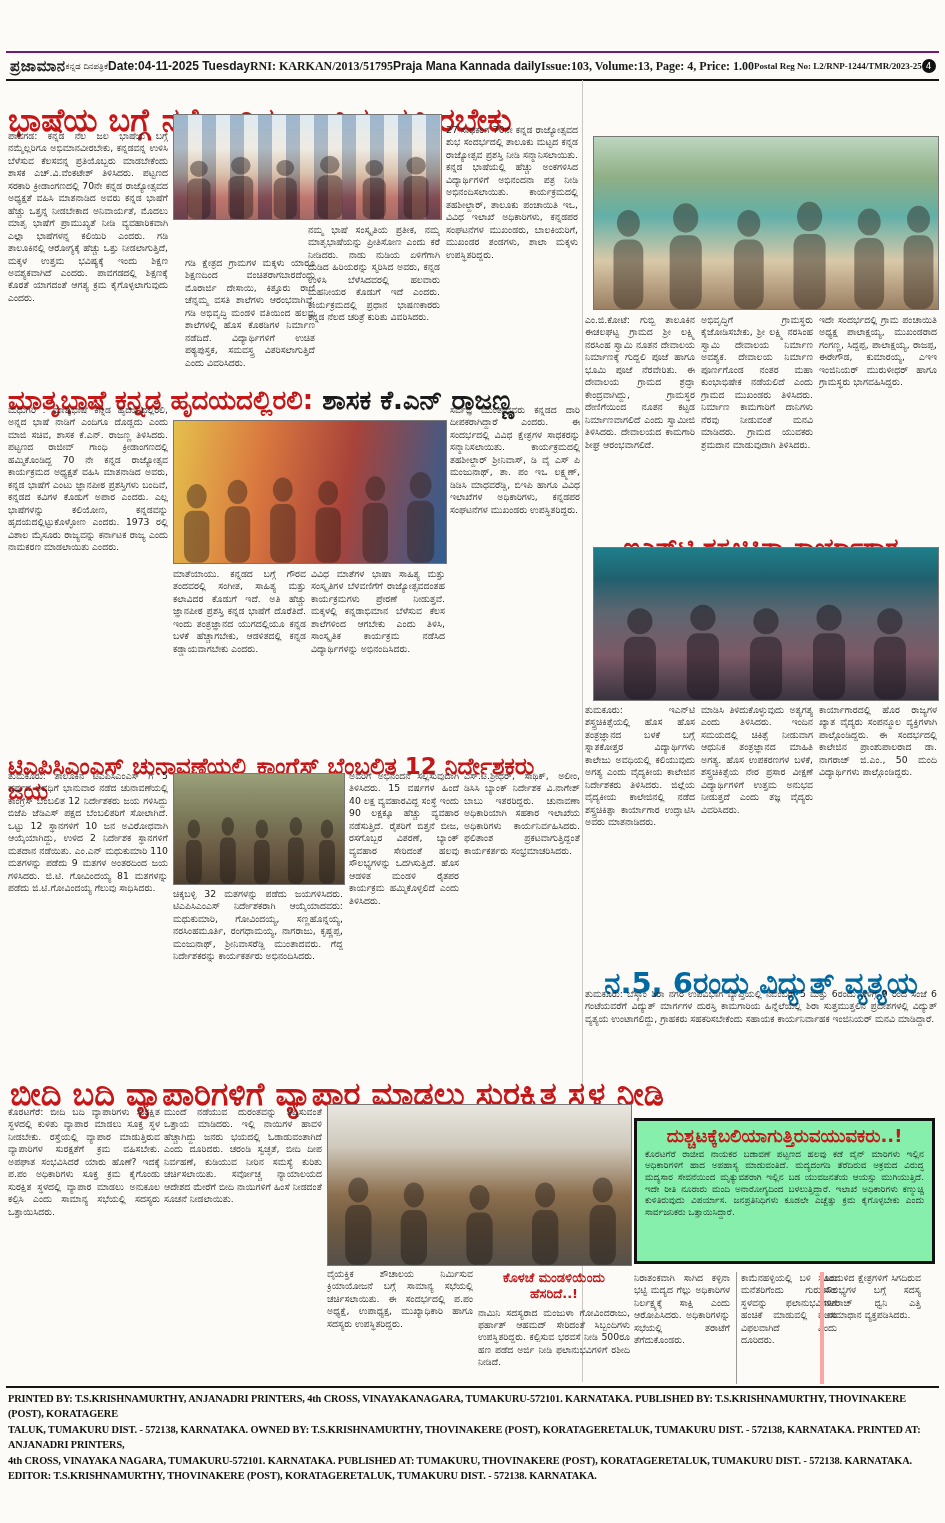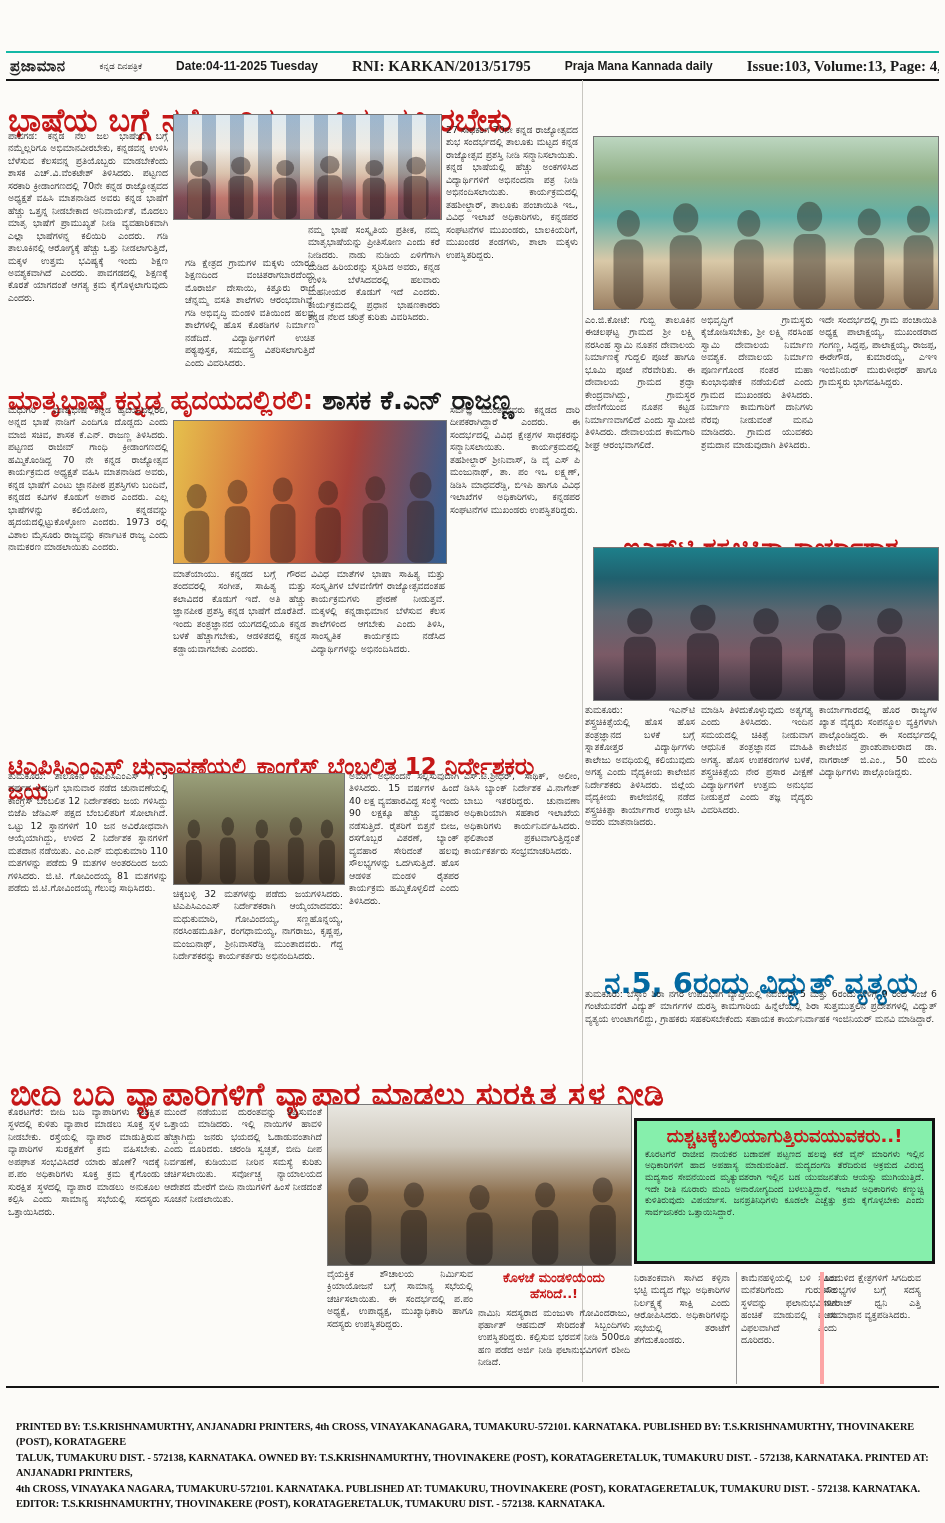--- a/index.html
+++ b/index.html
@@ -1,26 +1,26 @@
 <!DOCTYPE html>
 <html><head>
 <meta charset="utf-8">
 <style>
   html,body{margin:0;padding:0;background:#e9e9e6;}
   .page{position:relative;width:945px;height:1523px;background:#fcfbf8;overflow:hidden;
         font-family:"DejaVu Sans",sans-serif;color:#1b1b1b;}
   
   .masthead{position:absolute;left:6px;right:6px;top:51px;height:26px;
-    border-top:2px solid #14b8a6;border-bottom:2px solid #141414;
+    border-top:2px solid #701a75;border-bottom:2px solid #141414;
     display:flex;align-items:center;justify-content:space-between;
-    padding:0 4px;white-space:nowrap;overflow:hidden;gap:34px;}
+    padding:0 4px;white-space:nowrap;overflow:hidden;}
   .m-logo{font-weight:bold;font-size:15px;letter-spacing:.5px;color:#222;}
   .m-tag{font-size:8.5px;}
   .m-serif{font-family:Liberation Sans, sans-serif;font-weight:bold;font-size:12px;}
-  .m-serif-sm{font-family:"Liberation Serif",serif;font-weight:bold;font-size:15px;}
+  .m-serif-sm{font-family:"Liberation Serif",serif;font-weight:bold;font-size:12px;}
   .m-postal{font-family:"Liberation Serif",serif;font-weight:bold;font-size:9px;}
   .badge{background:#111;color:#fff;border-radius:50%;width:14px;height:14px;
     font-size:9px;display:flex;align-items:center;justify-content:center;flex:0 0 auto;}
   
   .hl{position:absolute;font-weight:800;line-height:1.08;}
   .red{color:#c51717;}
   #hl-a1{left:8px;top:82px;width:574px;font-size:32px;}
   #hl-temple{left:585px;top:80px;width:352px;font-size:20.5px;text-align:center;
     color:#141414;line-height:1.3;}
   #hl-mother{left:8px;top:364px;width:574px;font-size:26px;}
@@ -77,23 +77,23 @@
   .warnbox{position:absolute;left:634px;top:1118px;width:301px;height:146px;
     background:#86efac;border:3px solid #111;padding:5px 8px;box-sizing:border-box;}
   .warnbox .title{font-size:18px;font-weight:800;color:#c51717;text-align:center;line-height:1.1;margin-bottom:3px;}
   .warnbox .txt{font-size:8.9px;line-height:1.3;text-align:justify;color:#222;overflow:hidden;height:100px;}
   #bbc1{left:634px;top:1272px;width:96px;height:112px;}
   #bbc2{left:736px;top:1272px;width:96px;height:112px;border-left:1px solid #999;padding-left:4px;}
   #bbc3{left:820px;top:1272px;width:97px;height:112px;border-left:4px solid #fca5a5;padding-left:0;}
   
   .vrule{position:absolute;left:582px;top:80px;width:1px;height:1302px;background:#c8c6c0;}
   .footrule{position:absolute;left:6px;right:6px;top:1386px;border-top:2px solid #141414;}
-  .footer{position:absolute;left:16px;top:1391px;width:929px;
+  .footer{position:absolute;left:8px;top:1391px;width:929px;
     font-family:"Liberation Serif",serif;font-weight:bold;font-size:10.3px;
-    line-height:1.5;color:#111;letter-spacing:-.1px;margin-top:28px;}
+    line-height:1.5;color:#111;letter-spacing:-.1px;}
 </style>
 </head>
 <body>
 
 <div class="page">
 
   <header class="masthead">
     <span class="m-logo">ಪ್ರಜಾಮಾನ</span>
     <span class="m-tag">ಕನ್ನಡ ದಿನಪತ್ರಿಕೆ</span>
     <span class="m-serif">Date:04-11-2025 Tuesday</span>

